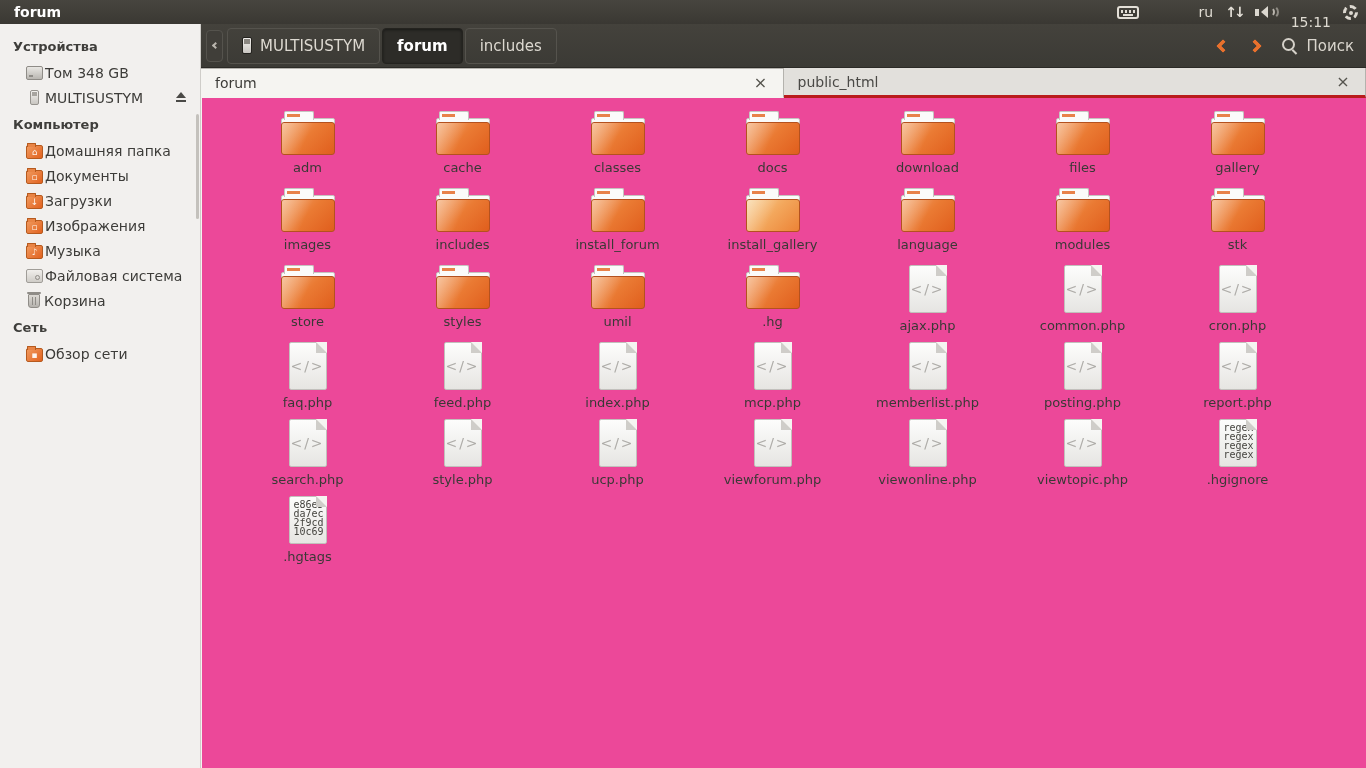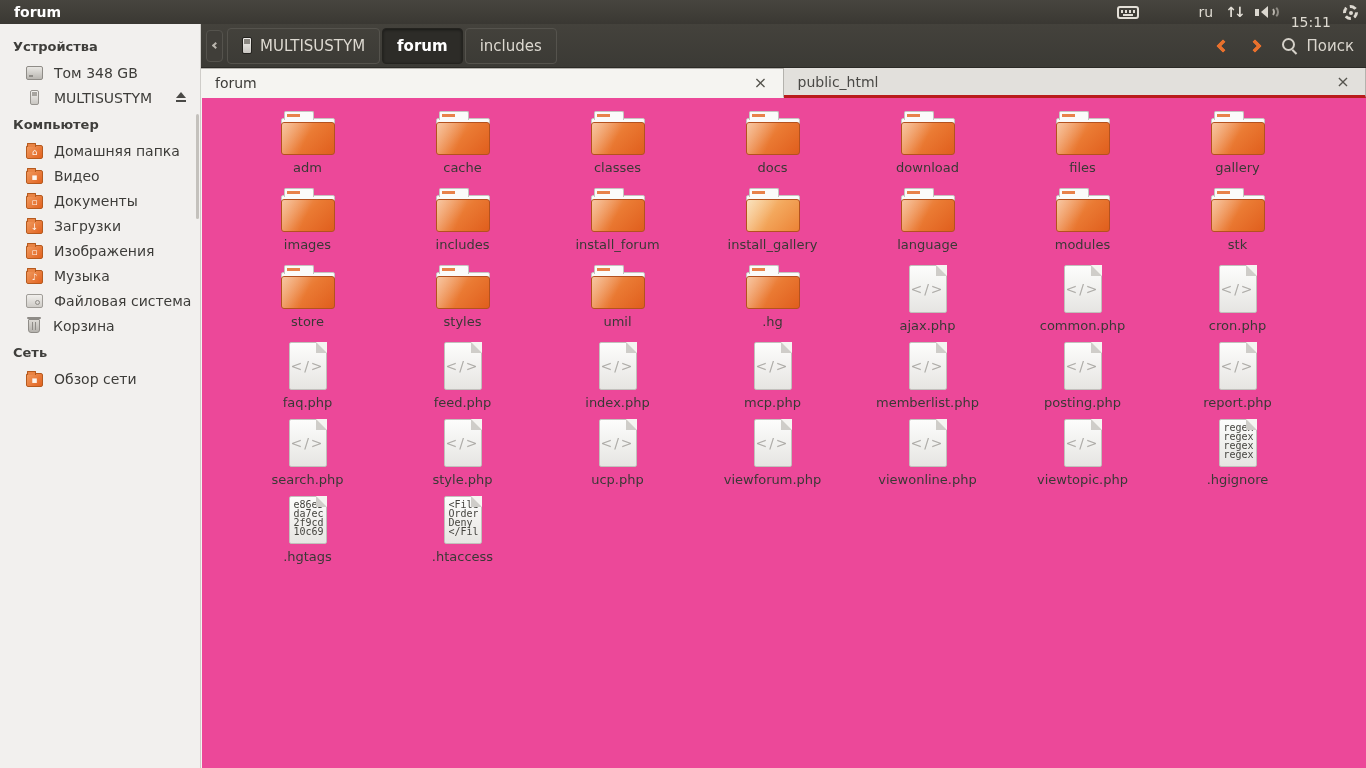--- a/index.html
+++ b/index.html
@@ -24,21 +24,21 @@
   .spk-wave { width:10px; height:10px; border:2px solid transparent; border-right-color:#b9b5ad; border-radius:50%; margin-left:-3px; }
   .spk-wave.w2 { width:14px; height:14px; margin-left:-10px; border-right-color:#8f8c85; }
   .clock { font-size:14px;margin-top:20px; }
   .gear { width:15px; height:15px; border:3px dashed #dcd8d0; border-radius:50%; position:relative; }
   .gear::after { content:""; position:absolute; inset:3px; border:2px solid #dcd8d0; border-radius:50%; }
 
   
   .sidebar { position:absolute; top:24px; left:0; width:201px; height:744px;
     background:#f2f0ee; border-right:1px solid #cfcdc9; padding-top:8px; z-index:10; }
   .side-header { font-weight:bold; color:#3f3e3b; font-size:13px; padding:7px 0 6px 13px; }
-  .side-row { display:flex; align-items:center; height:25px; padding-left:26px; color:#3d3c39; font-size:14px; gap:11px; position:relative; }
+  .side-row { display:flex; align-items:center; height:25px; padding-left:26px; color:#3d3c39; font-size:14px; gap:2px; position:relative; }
   .side-row .eject { position:absolute; right:12px; width:14px; height:12px; }
   .eject::before { content:""; position:absolute; left:2px; top:0; width:0; height:0;
     border-left:5px solid transparent; border-right:5px solid transparent; border-bottom:6px solid #4a4946; }
   .eject::after { content:""; position:absolute; left:2px; top:8px; width:10px; height:2px; background:#4a4946; }
   .si { width:17px; height:14px; position:relative; flex:none; }
   .mini-folder { background:linear-gradient(135deg,#f09a5e,#e2621f); border:1px solid #b65a1e; border-radius:2px; margin-top:2px; }
   .mini-folder::before { content:""; position:absolute; top:-3px; left:0; width:7px; height:3px; background:#e98445; border:1px solid #b65a1e; border-bottom:none; border-radius:1px 1px 0 0; }
   .mini-folder::after { content:attr(data-glyph); position:absolute; inset:0; color:#fdf5ee; font-size:9px; line-height:12px; text-align:center; }
   .icon-hdd { background:linear-gradient(#e9e7e3,#b9b6b1); border:1px solid #8f8c87; border-radius:2px; }
   .icon-hdd::after { content:""; position:absolute; left:2px; bottom:2px; width:4px; height:2px; background:#8f8c87; }
@@ -138,24 +138,20 @@
       <span class="icon-usb-side" style="position: relative;"></span>
       <span>MULTISUSTYM</span>
       <span class="eject"></span>
     </div>
     <div class="side-header">Компьютер</div>
     <div class="side-row">
       <span class="si mini-folder" data-glyph="⌂" style="position: relative;"></span>
       <span>Домашняя папка</span>
     </div>
     <div class="side-row">
-      <span class="si mini-folder" data-glyph="▪" style="position: relative;"></span>
-      <span>Видео</span>
-    </div>
-    <div class="side-row">
       <span class="si mini-folder" data-glyph="▫" style="position: relative;"></span>
       <span>Документы</span>
     </div>
     <div class="side-row">
       <span class="si mini-folder" data-glyph="↓" style="position: relative;"></span>
       <span>Загрузки</span>
     </div>
     <div class="side-row">
       <span class="si mini-folder" data-glyph="▫" style="position: relative;"></span>
       <span>Изображения</span>
@@ -463,20 +459,14 @@
           <div class="doc-lines">regex<br>regex<br>regex<br>regex</div>
         </div>
         <div class="label">.hgignore</div>
       </div>
       <div class="cell">
         <div class="doc">
           <div class="doc-lines">e86e5<br>da7ec<br>2f9cd<br>10c69</div>
         </div>
         <div class="label">.hgtags</div>
       </div>
-      <div class="cell">
-        <div class="doc">
-          <div class="doc-lines">&lt;File<br>Order<br>Deny<br>&lt;/Fil</div>
-        </div>
-        <div class="label">.htaccess</div>
-      </div>
     </div>
 </div>
 
 </body></html>

